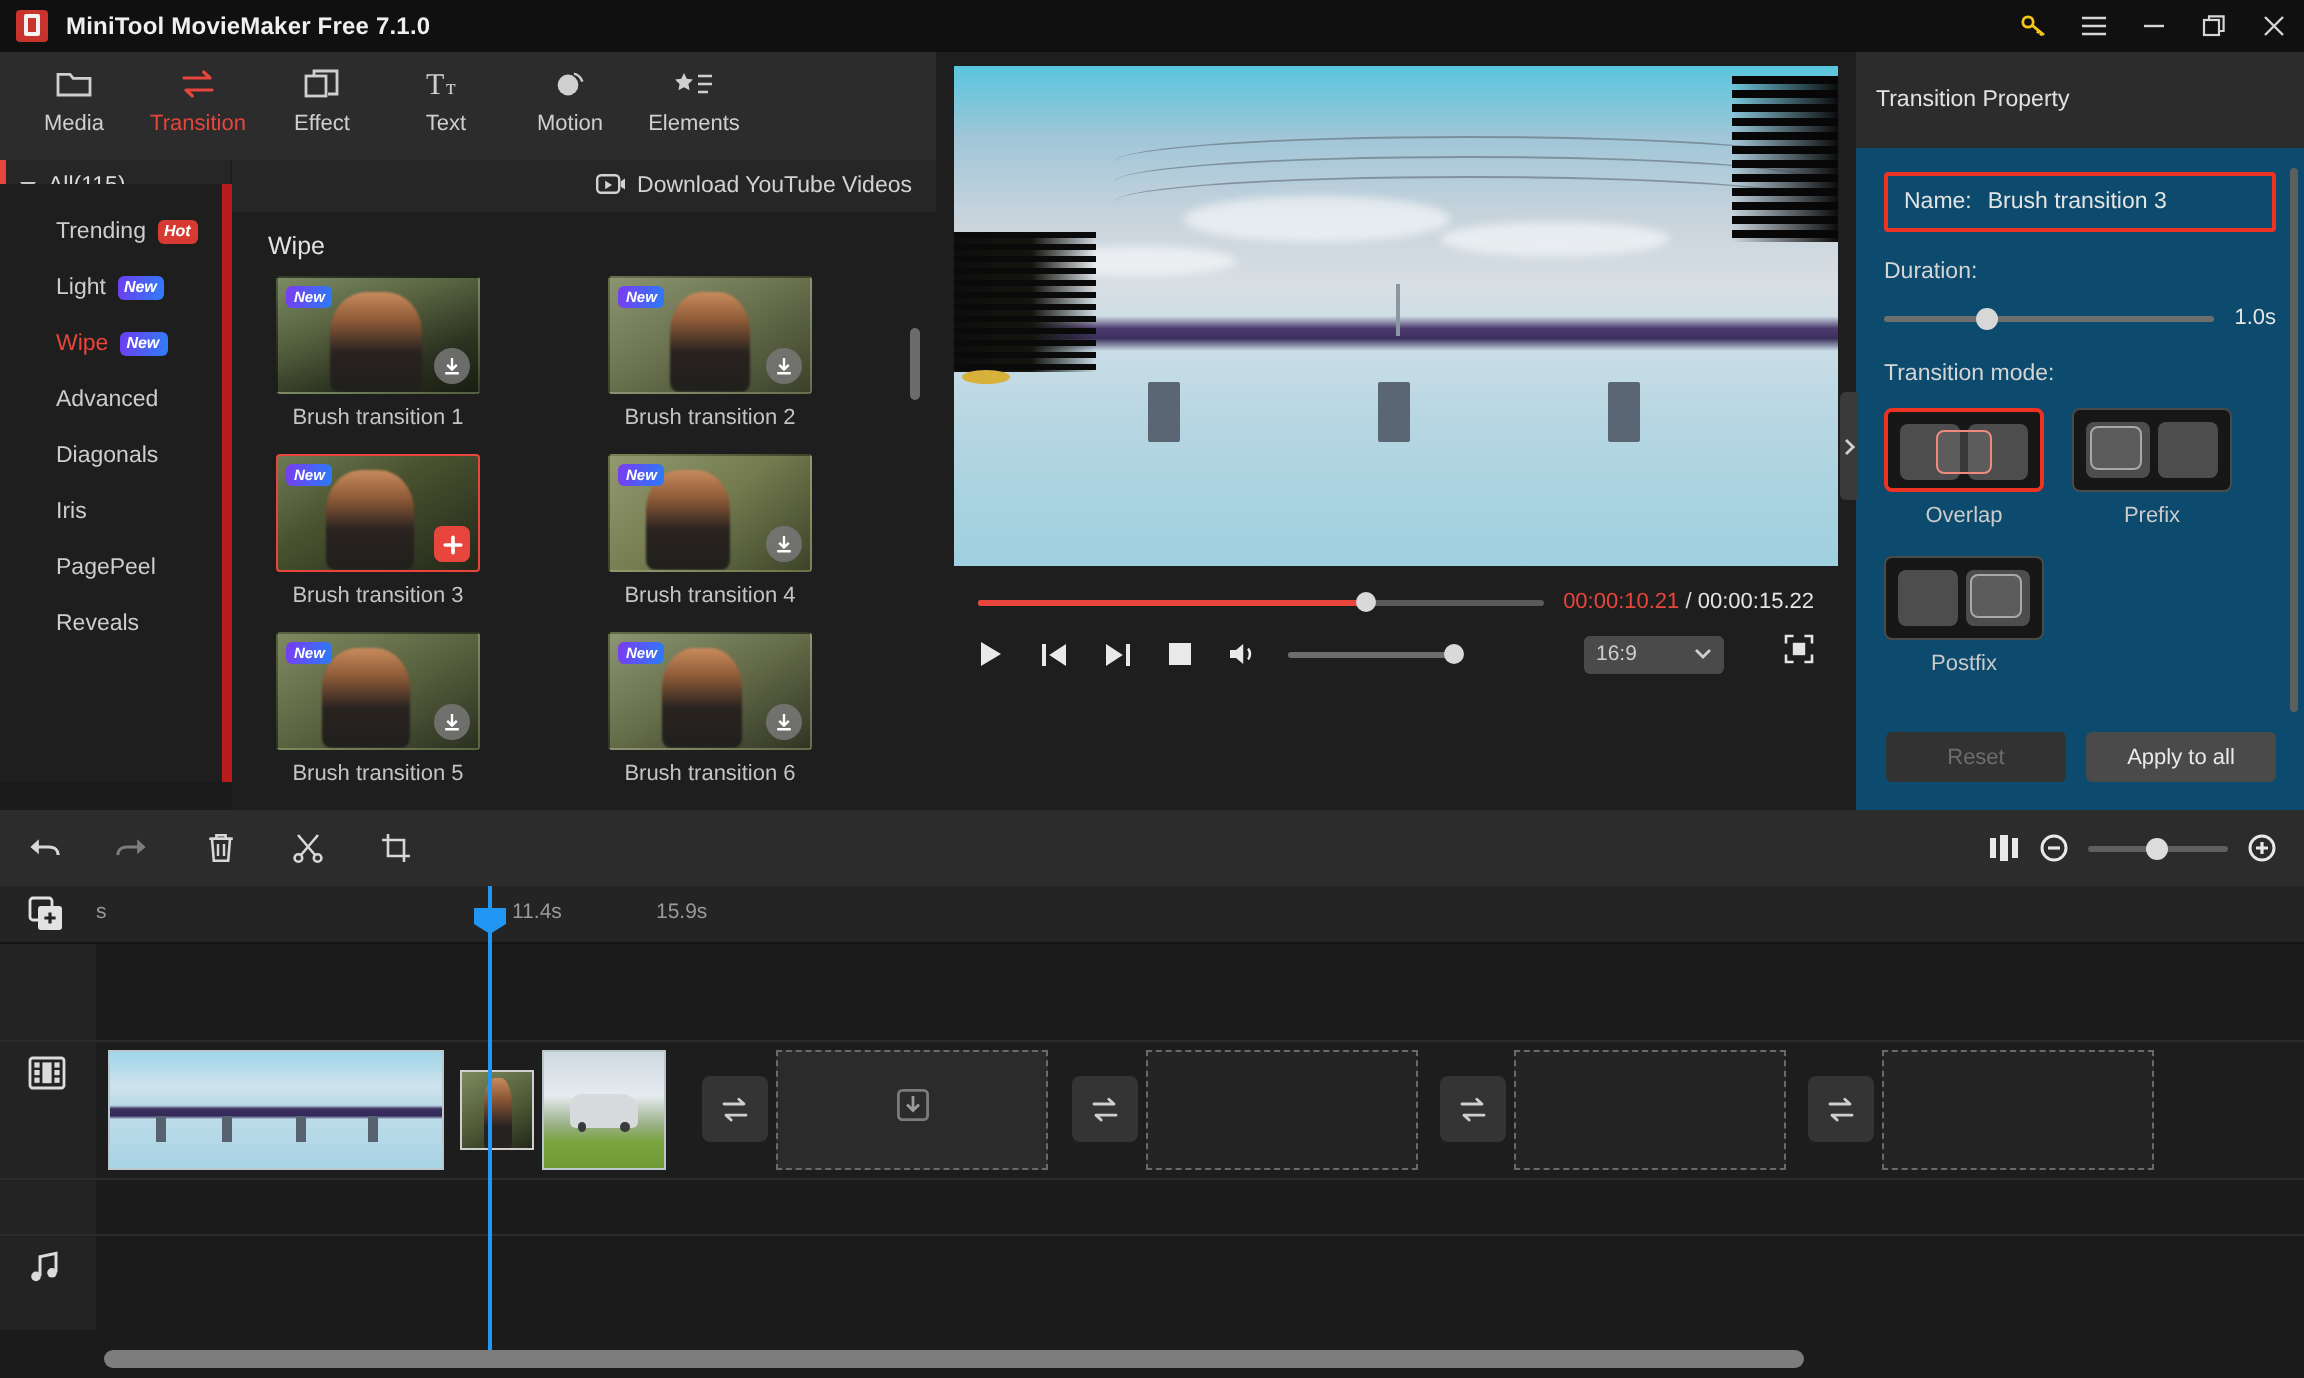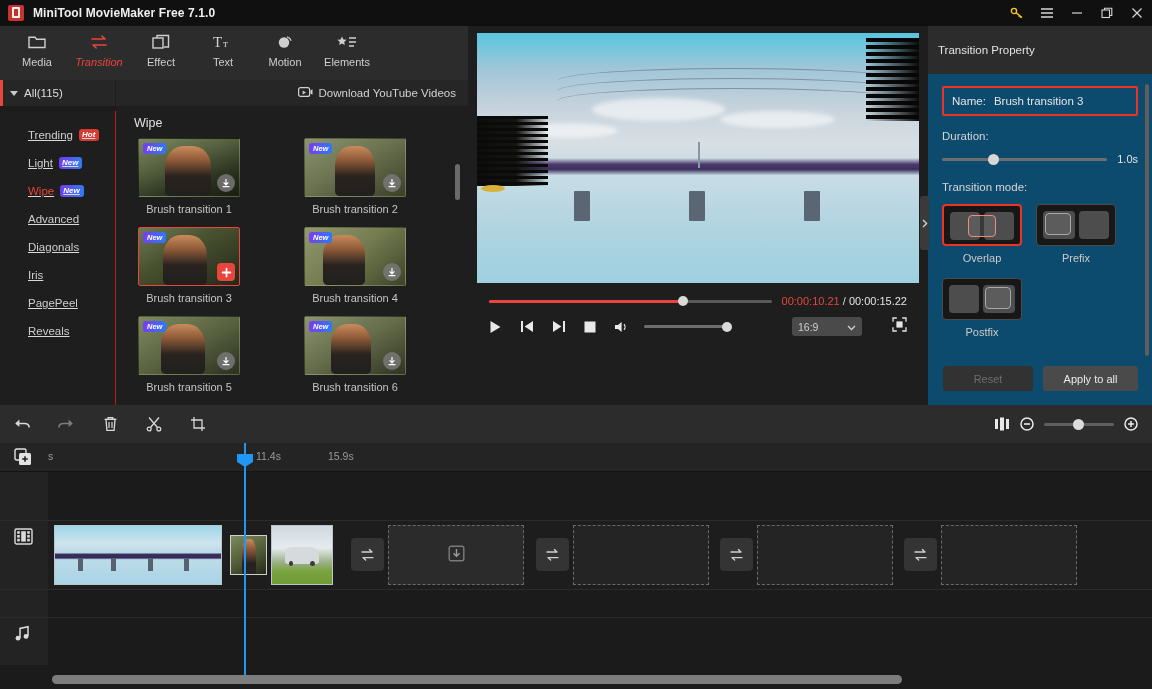--- a/index.html
+++ b/index.html
@@ -45,21 +45,21 @@
     position: absolute; left: 0; top: 26px; width: 468px; height: 54px;
     background: #2c2c2c;
     display: flex; align-items: flex-start; padding-left: 6px;
   }
   .tool {
     width: 62px; height: 54px; padding-top: 5px;
     display: flex; flex-direction: column; align-items: center; gap: 4px;
     color: #cfcfcf; font-size: 11px;
   }
   .tool .ic { height: 21px; display: flex; align-items: center; justify-content: center; }
-  .tool.active { color: #e8453c; font-style: italic; }
+  .tool.active { color: #e8453c; }
 
   
   .lib-head {
     position: absolute; left: 0; top: 80px; width: 468px; height: 26px;
     background: #262626; display: flex; align-items: center;
   }
   .all-cell {
     width: 116px; height: 26px; display: flex; align-items: center; gap: 6px;
     padding-left: 10px; font-size: 11.5px; color: #dcdcdc; position: relative;
     border-right: 1px solid #1e1e1e;
@@ -67,22 +67,22 @@
   .all-cell::before {
     content: ""; position: absolute; left: 0; top: 0; width: 3px; height: 26px; background: #e8453c;
   }
   .caret-d { width: 0; height: 0; border-left: 4px solid transparent; border-right: 4px solid transparent; border-top: 5px solid #c9c9c9; }
   .searchbox { display: flex; align-items: center; gap: 6px; padding-left: 14px; width: 210px; }
   .searchbox .ph { font-size: 11.5px; color: #8e8e8e; }
   .dl-yt { display: flex; align-items: center; gap: 6px; font-size: 11.5px; color: #d2d2d2; margin-left: auto; padding-right: 12px; }
 
   
   .cats {
-    position: absolute; left: 0; top: 111px; width: 116px; height: 299px;
-    background: #1e1e1e; padding-top: 10px; border-right: 1px solid #b91c1c; text-decoration: underline;
+    position: absolute; left: 0; top: 92px; width: 116px; height: 299px;
+    background: #1e1e1e; padding-top: 10px; border-right: 5px solid #b91c1c;
   }
   .cat {
     height: 28px; display: flex; align-items: center; gap: 6px;
     padding-left: 28px; font-size: 11.5px; color: #cdcdcd;
   }
   .cat.active { color: #e8453c; }
   .badge {
     font-size: 8px; font-style: italic; font-weight: bold; color: #fff;
     padding: 1px 4px 1px 3px; border-radius: 3px; line-height: 1.15;
   }

